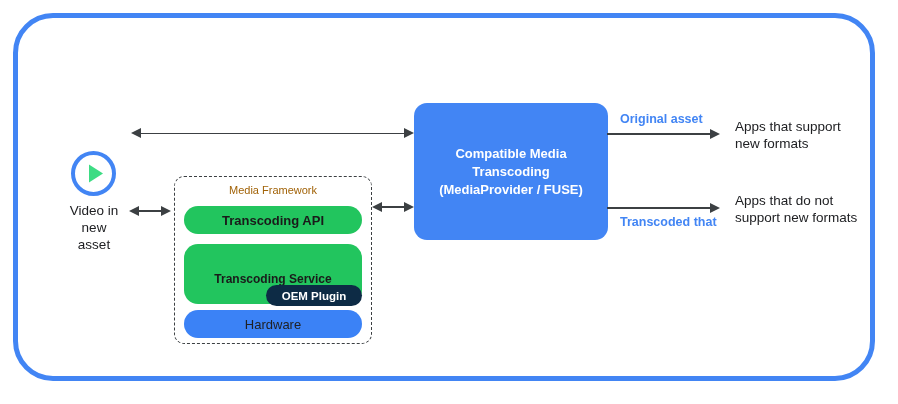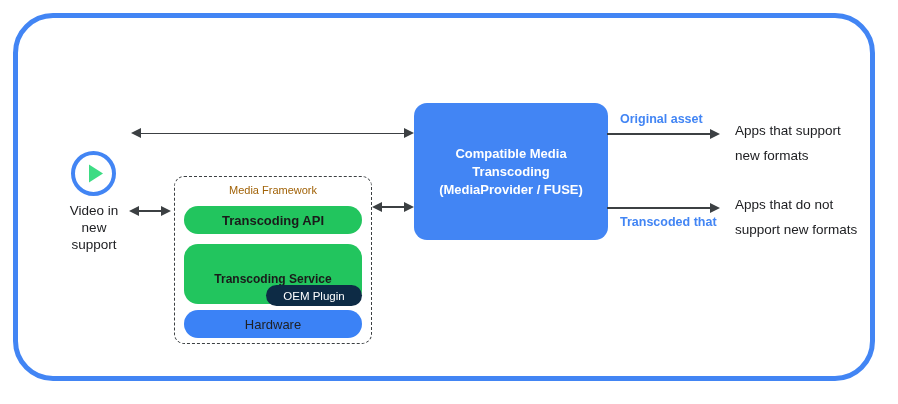--- a/index.html
+++ b/index.html
@@ -126,21 +126,21 @@
     font-size: 13px;
     border-radius: 14px;
   }
   .oem-plugin {
     position: absolute;
     left: 266px; top: 285px; width: 96px; height: 21px;
     background: #0D2B45;
     border-radius: 11px;
     color: #ffffff;
     font-size: 11.5px;
-    font-weight: normal;
+    font-weight: bold;
     display: flex;
     align-items: center;
     justify-content: center;
     box-sizing: border-box;
   }
 
   
   .cmt-box {
     position: absolute;
     left: 414px;
@@ -167,40 +167,40 @@
     position: absolute;
     font-size: 12.5px;
     color: #4285F4;
     white-space: nowrap;
     font-weight: bold;
   }
   .apps-label {
     position: absolute;
     font-size: 13.5px;
     color: #202124;
-    line-height: 25px;
+    line-height: 17px;
     white-space: pre-line;
   }
 </style>
 </head>
 <body>
 
 <div id="canvas">
 
   <div class="outer-frame"></div>
 
   <div class="video-icon">
     <svg width="47" height="47" viewBox="0 0 47 47" xmlns="http://www.w3.org/2000/svg">
       <circle cx="23.5" cy="23.5" r="20.5" fill="#ffffff" stroke="#4285F4" stroke-width="4"></circle>
       <path d="M19 14.5 L33 23.5 L19 32.5 Z" fill="#3DDC84"></path>
     </svg>
   </div>
   <div class="video-caption">Video in
 new
-support</div>
+asset</div>
 
   <div class="arrow-line" style="left:141px; top:132.5px; width:266px;"></div>
   <div class="arrow-head left" style="left:131px; top:127.8px;"></div>
   <div class="arrow-head right" style="left:404px; top:127.8px;"></div>
 
   <div class="arrow-line" style="left:139px; top:210.2px; width:24px;"></div>
   <div class="arrow-head left" style="left:129px; top:205.5px;"></div>
   <div class="arrow-head right" style="left:161px; top:205.5px;"></div>
 
   <div class="arrow-line" style="left:382px; top:206.2px; width:24px;"></div>

